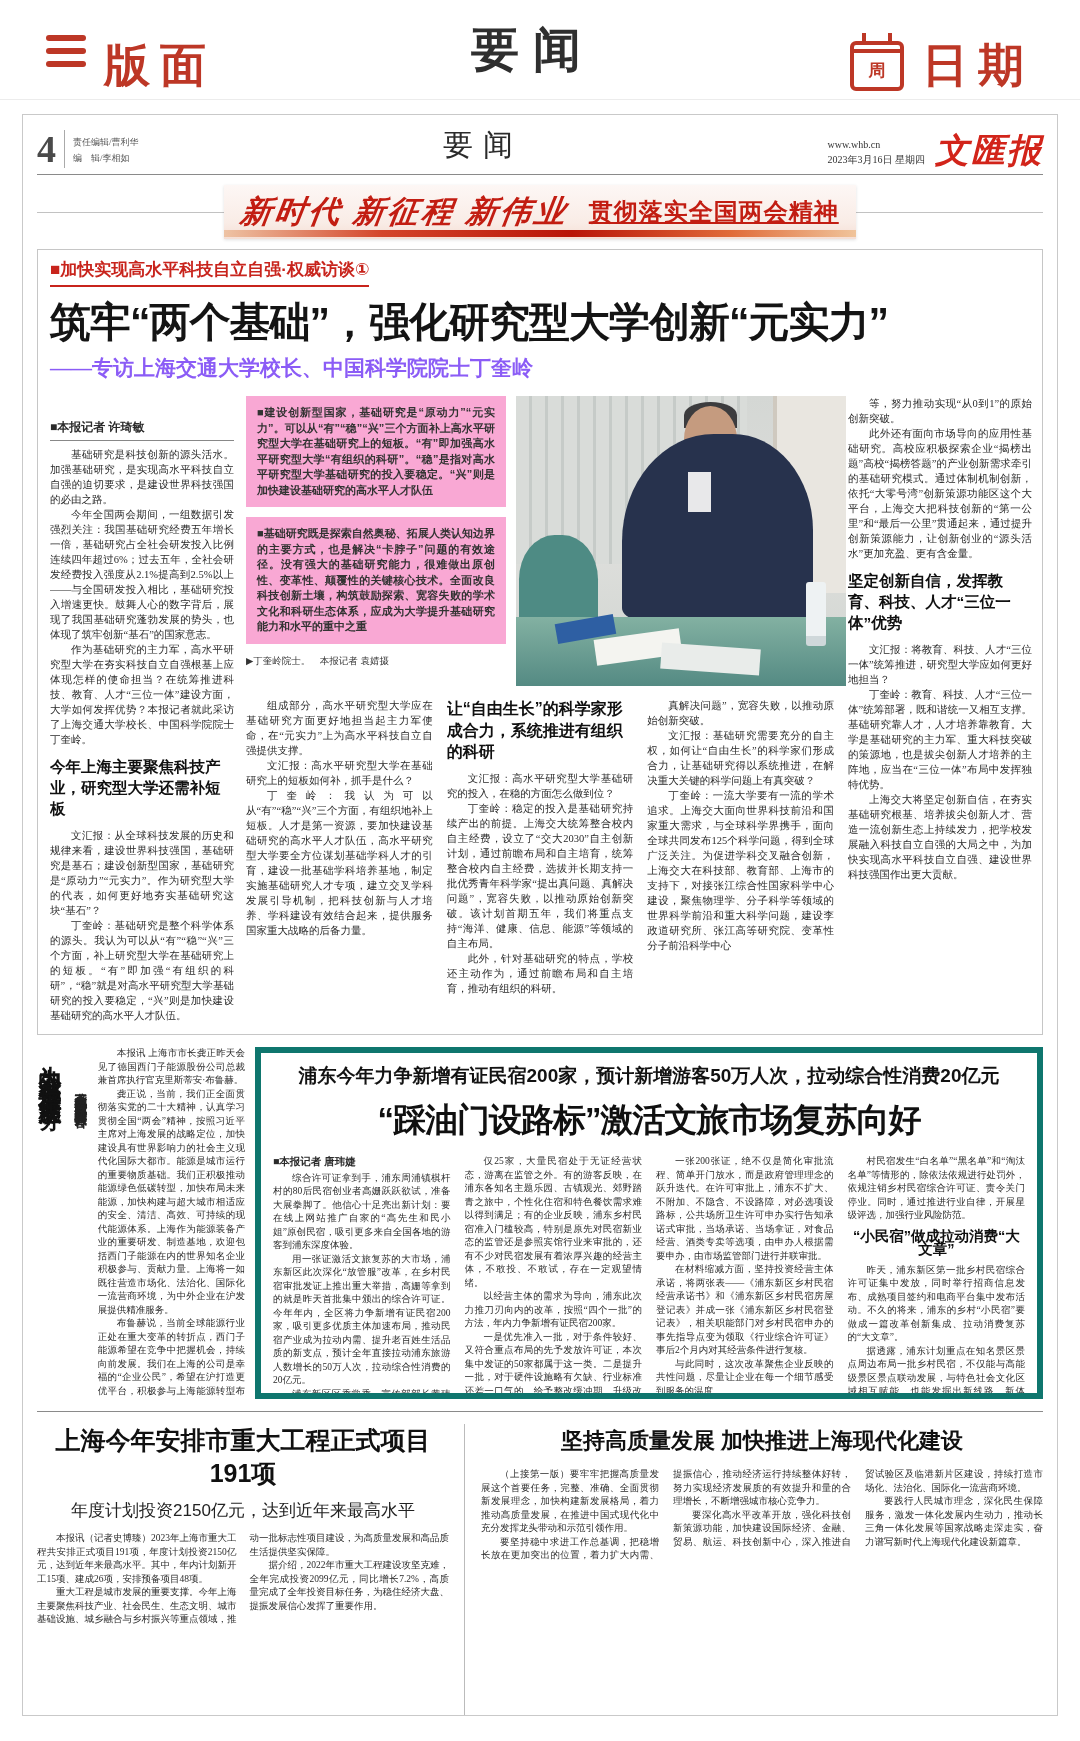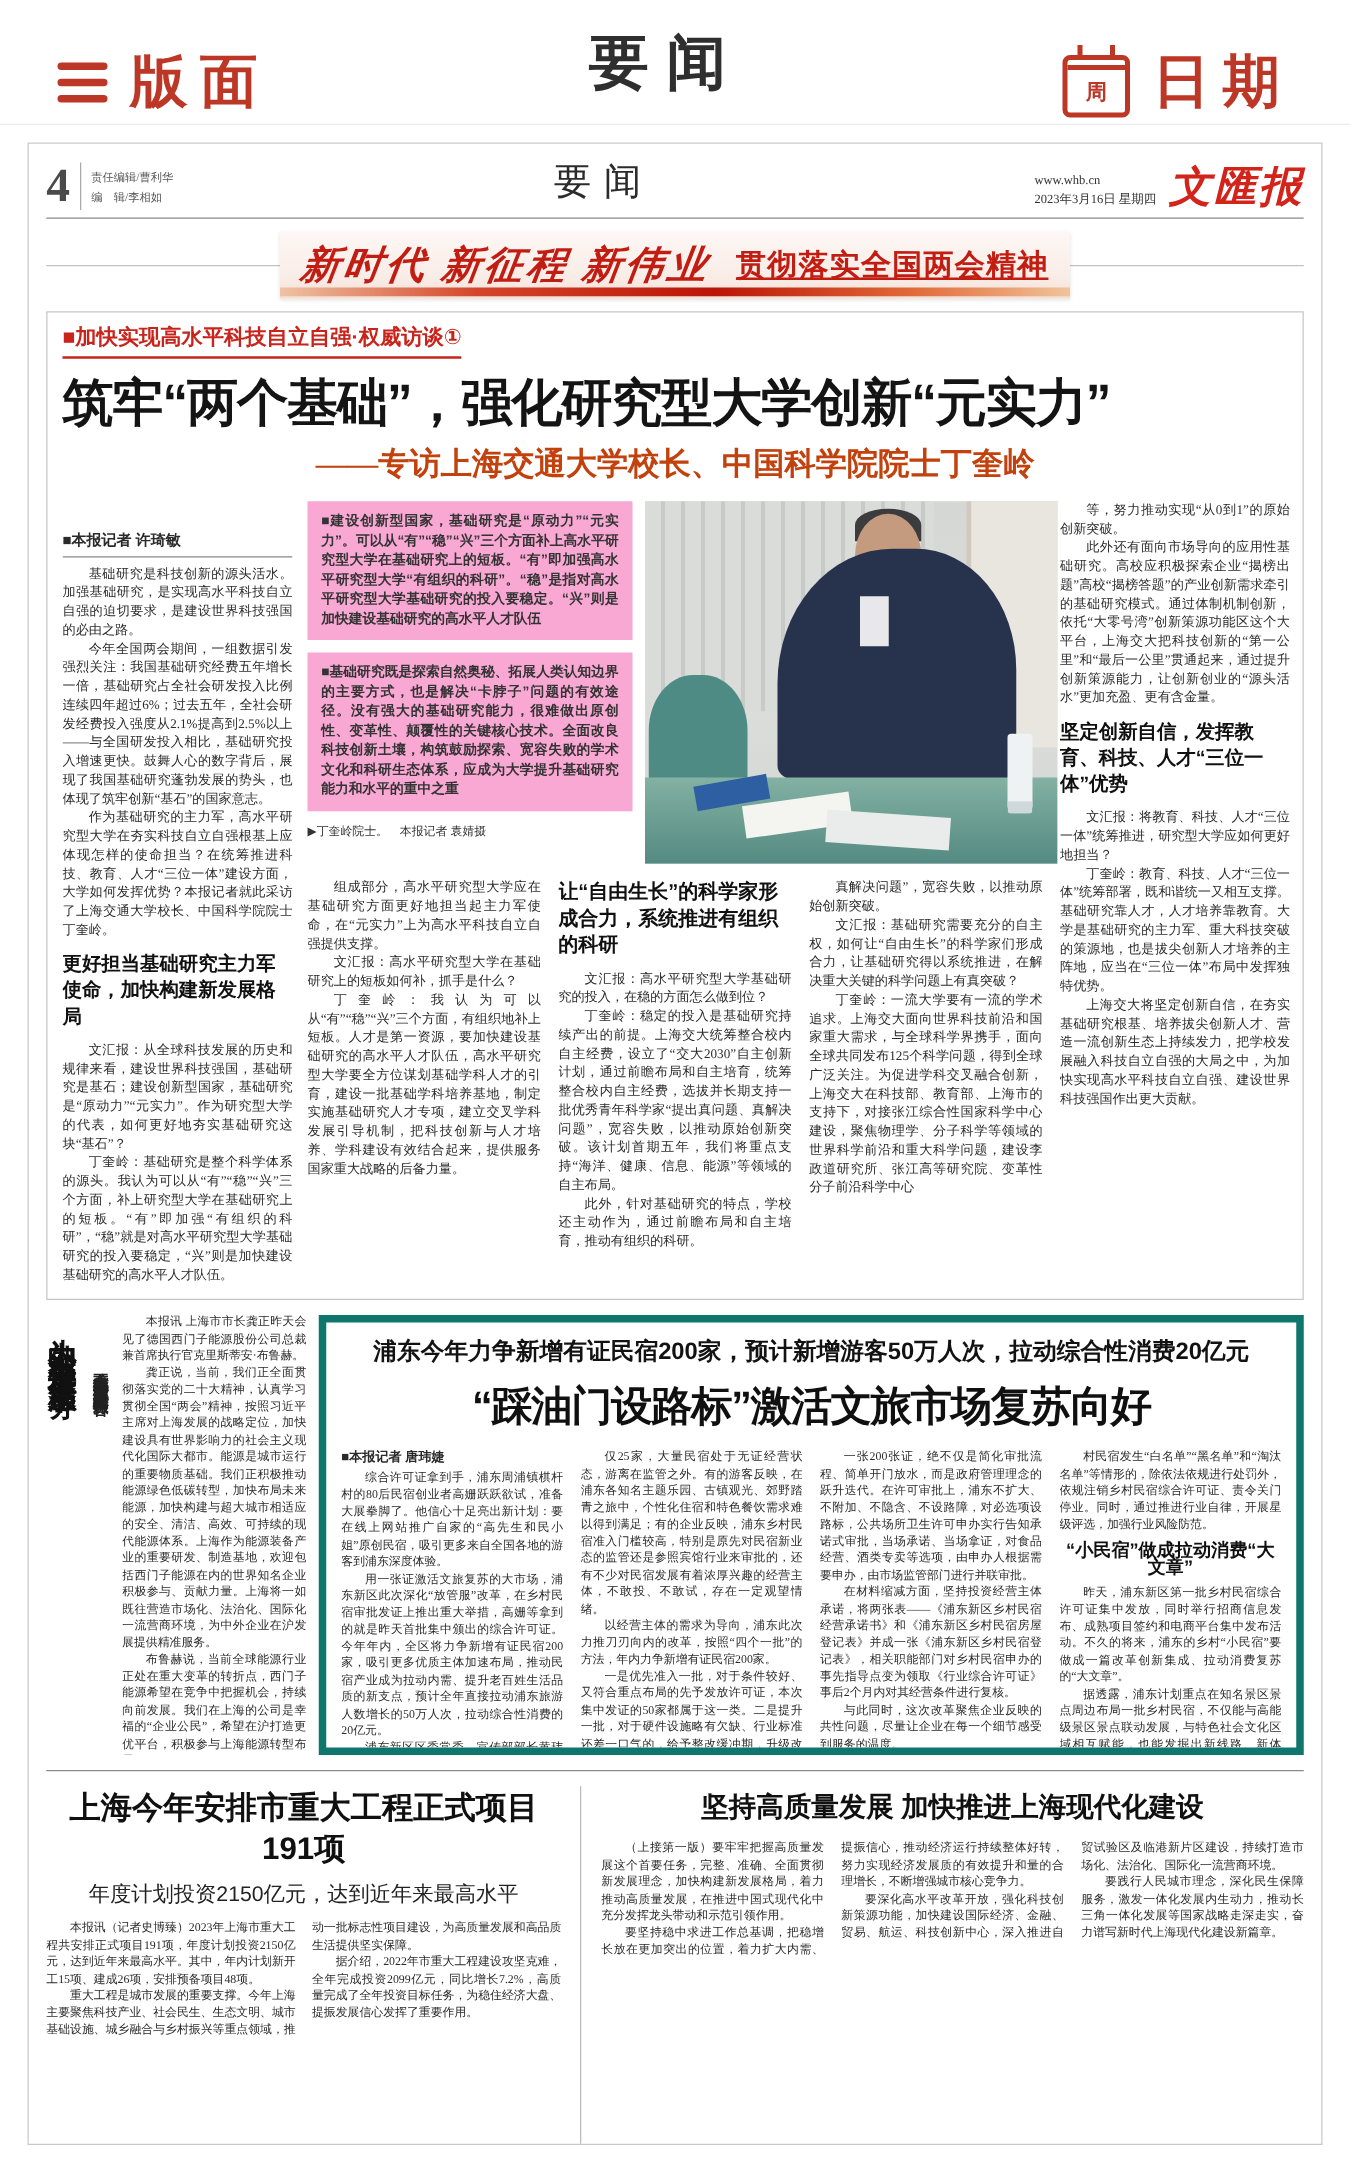--- a/index.html
+++ b/index.html
@@ -3,21 +3,21 @@
 <meta charset="utf-8">
 <style>
   * { box-sizing: border-box; margin: 0; padding: 0; }
   html,body { width:1080px; height:1741px; overflow:hidden; background:#ffffff;
               font-family:"Liberation Serif","DejaVu Serif",serif; }
   .sans { font-family:"Liberation Sans","DejaVu Sans",sans-serif; }
 
   
   .topbar { height:100px; display:flex; align-items:center; justify-content:space-between;
             padding:0 46px; border-bottom:1px solid #ececec; }
-  .tb-group { display:flex; align-items:center; gap:18px;margin-top:32px; }
+  .tb-group { display:flex; align-items:flex-start; gap:18px;margin-top:32px; }
   .burger { display:flex; flex-direction:column; gap:7px; }
   .burger i { display:block; width:40px; height:6px; background:#bd3726; border-radius:3px; }
   .tb-red { color:#bd3726; font-size:46px; font-weight:700; letter-spacing:10px; }
   .tb-title { color:#2f2f2f; font-size:48px; font-weight:700; letter-spacing:14px; }
   .cal { position:relative; width:54px; height:50px; border:4px solid #bd3726; border-radius:6px; margin-top:6px; }
   .cal::before, .cal::after { content:''; position:absolute; top:-12px; width:4px; height:10px; background:#bd3726; }
   .cal::before { left:8px; } .cal::after { right:8px; }
   .cal .cal-top { position:absolute; top:4px; left:0; right:0; height:4px; background:#bd3726; }
   .cal .cal-ch { position:absolute; left:0; right:0; top:14px; text-align:center; color:#bd3726; font-size:17px; font-weight:700; }
 
@@ -44,21 +44,21 @@
   .banner-box::after { content:''; position:absolute; left:0; right:0; bottom:2px; height:7px;
       background:linear-gradient(90deg,#eec3a4 0%,#d4452a 25%,#b91508 55%,#e06a38 80%,#f0c49b 100%); }
   .banner-callig { font-style:italic; font-weight:900; font-size:31px; color:#c21d12; letter-spacing:3px; transform:skewX(-8deg); }
   .banner-slogan { font-size:24px; font-weight:900; color:#c21d12; letter-spacing:1px;text-decoration:underline; }
 
   
   .main-article { border:1px solid #c6c6c6; padding:8px 12px 10px; }
   .kicker { color:#c8241c; font-weight:800; font-size:17px; display:inline-block;
             border-bottom:2px solid #c8241c; padding-bottom:4px; }
   .headline { font-size:41px; font-weight:900; color:#141414; text-align:left; letter-spacing:-1px; margin:12px 0 8px; line-height:1.15; }
-  .byline { text-align:center; font-size:25px; color:#c2410c; margin-bottom:14px; font-weight:700; }
+  .byline { font-size:21px; color:#8b5cf6; margin-bottom:14px; font-weight:700; }
 
   .m-body { position:relative; height:628px; font-size:10.5px; line-height:15px; color:#2a2a2a; text-align:justify; }
   .m-body p { text-indent:2em; }
   .reporter { font-weight:700; font-size:12px; border-bottom:1px solid #888; padding-bottom:5px; margin-bottom:6px;margin-top:24px; }
   .col-left  { position:absolute; left:0;   top:0; width:184px; height:100%; overflow:hidden; }
   .col-right { position:absolute; left:798px; top:0; width:184px; height:100%; overflow:hidden; }
   .subhead-sm { font-weight:800; font-size:15.5px; line-height:1.35; color:#101010; margin:10px 0 8px; text-indent:0; text-align:left; }
   .quotes { position:absolute; left:196px; top:0; width:260px; }
   .quote { background:#f9a8d4; padding:9px 11px; font-weight:600; font-size:11px; line-height:15.5px; color:#333; }
   .quote + .quote { margin-top:10px; }
@@ -173,21 +173,21 @@
     <div class="byline">——专访上海交通大学校长、中国科学院院士丁奎岭</div>
 
     <div class="m-body">
       <div class="col-left">
         <div class="reporter sans">■本报记者 许琦敏</div>
         <div>
             <p>基础研究是科技创新的源头活水。加强基础研究，是实现高水平科技自立自强的迫切要求，是建设世界科技强国的必由之路。</p>
             <p>今年全国两会期间，一组数据引发强烈关注：我国基础研究经费五年增长一倍，基础研究占全社会研发投入比例连续四年超过6%；过去五年，全社会研发经费投入强度从2.1%提高到2.5%以上——与全国研发投入相比，基础研究投入增速更快。鼓舞人心的数字背后，展现了我国基础研究蓬勃发展的势头，也体现了筑牢创新“基石”的国家意志。</p>
             <p>作为基础研究的主力军，高水平研究型大学在夯实科技自立自强根基上应体现怎样的使命担当？在统筹推进科技、教育、人才“三位一体”建设方面，大学如何发挥优势？本报记者就此采访了上海交通大学校长、中国科学院院士丁奎岭。</p>
           </div>
-        <div class="subhead-sm sans">更好担当基础研究主力军使命，加快构建新发展格局</div>
+        <div class="subhead-sm sans">今年上海主要聚焦科技产业，研究型大学还需补短板</div>
         <div>
             <p>文汇报：从全球科技发展的历史和规律来看，建设世界科技强国，基础研究是基石；建设创新型国家，基础研究是“原动力”“元实力”。作为研究型大学的代表，如何更好地夯实基础研究这块“基石”？</p>
             <p>丁奎岭：基础研究是整个科学体系的源头。我认为可以从“有”“稳”“兴”三个方面，补上研究型大学在基础研究上的短板。“有”即加强“有组织的科研”，“稳”就是对高水平研究型大学基础研究的投入要稳定，“兴”则是加快建设基础研究的高水平人才队伍。</p>
             <p>目前，全球激烈科技竞争的外在格局和国内经济社会高质量发展的内在需求对科技创新提出了新任务、新要求和新使命。这些年，从全国政协委员到全国人大代表，我一直在为加强高水平研究型大学的基础研究而呼吁。对标现实创新需求，作为国家战略科技力量的重要</p>
           </div>
       </div>
 
       <div class="quotes">
         <div class="quote sans">■建设创新型国家，基础研究是“原动力”“元实力”。可以从“有”“稳”“兴”三个方面补上高水平研究型大学在基础研究上的短板。“有”即加强高水平研究型大学“有组织的科研”。“稳”是指对高水平研究型大学基础研究的投入要稳定。“兴”则是加快建设基础研究的高水平人才队伍</div>
         <div class="quote sans">■基础研究既是探索自然奥秘、拓展人类认知边界的主要方式，也是解决“卡脖子”问题的有效途径。没有强大的基础研究能力，很难做出原创性、变革性、颠覆性的关键核心技术。全面改良科技创新土壤，构筑鼓励探索、宽容失败的学术文化和科研生态体系，应成为大学提升基础研究能力和水平的重中之重</div>

